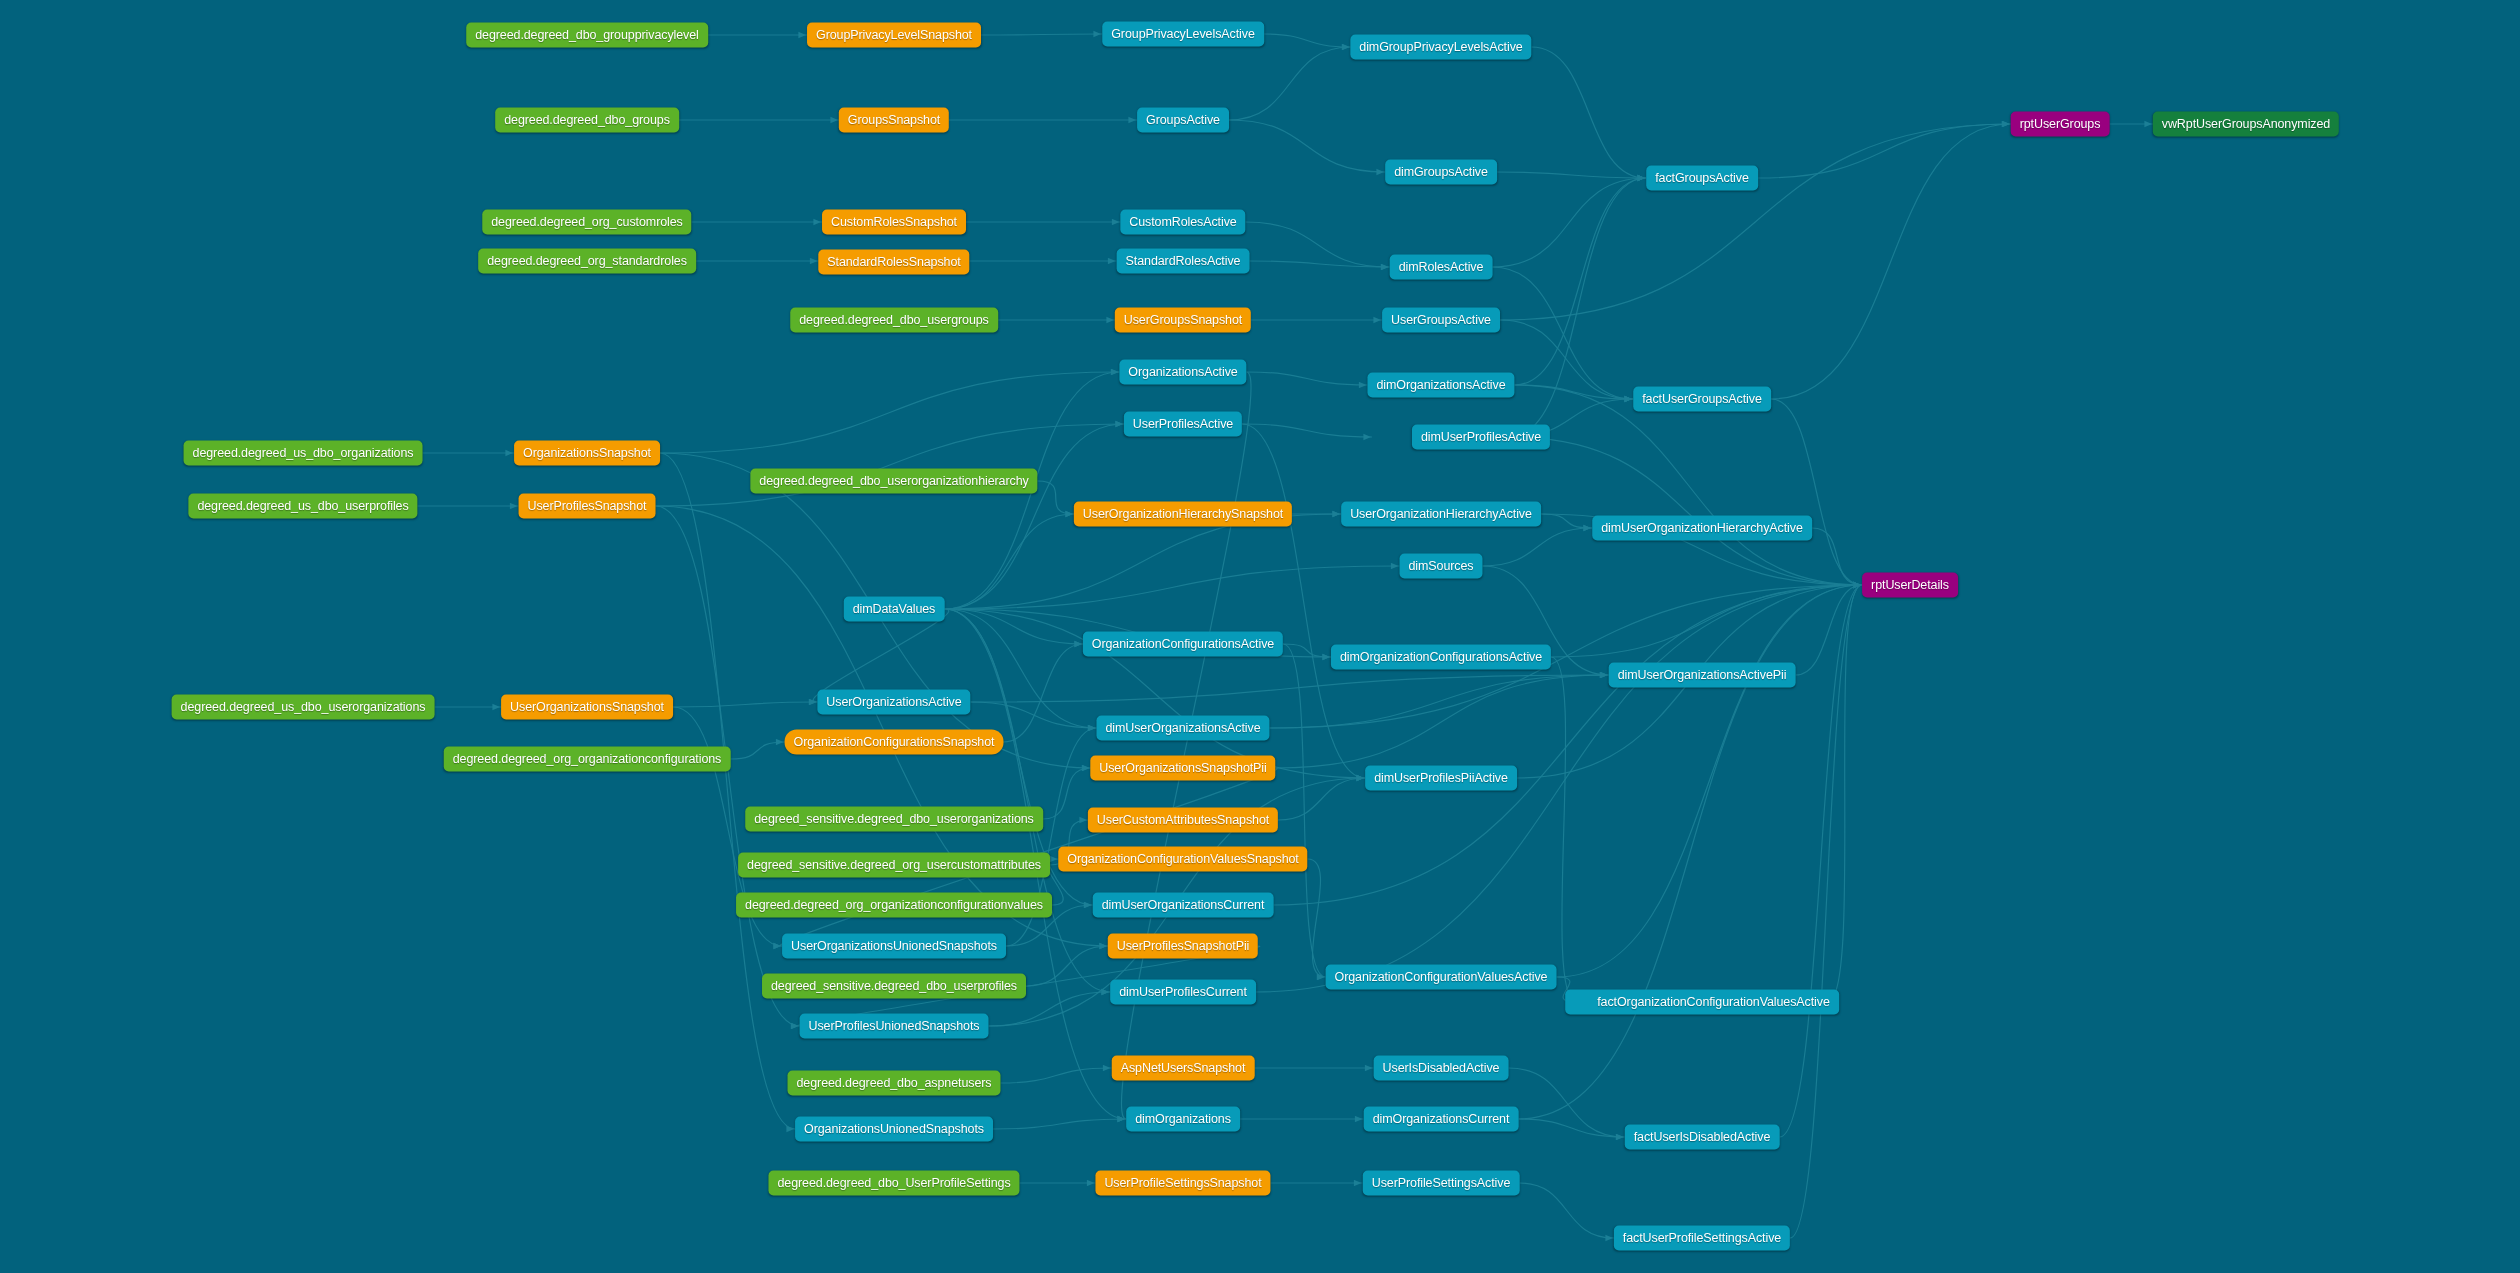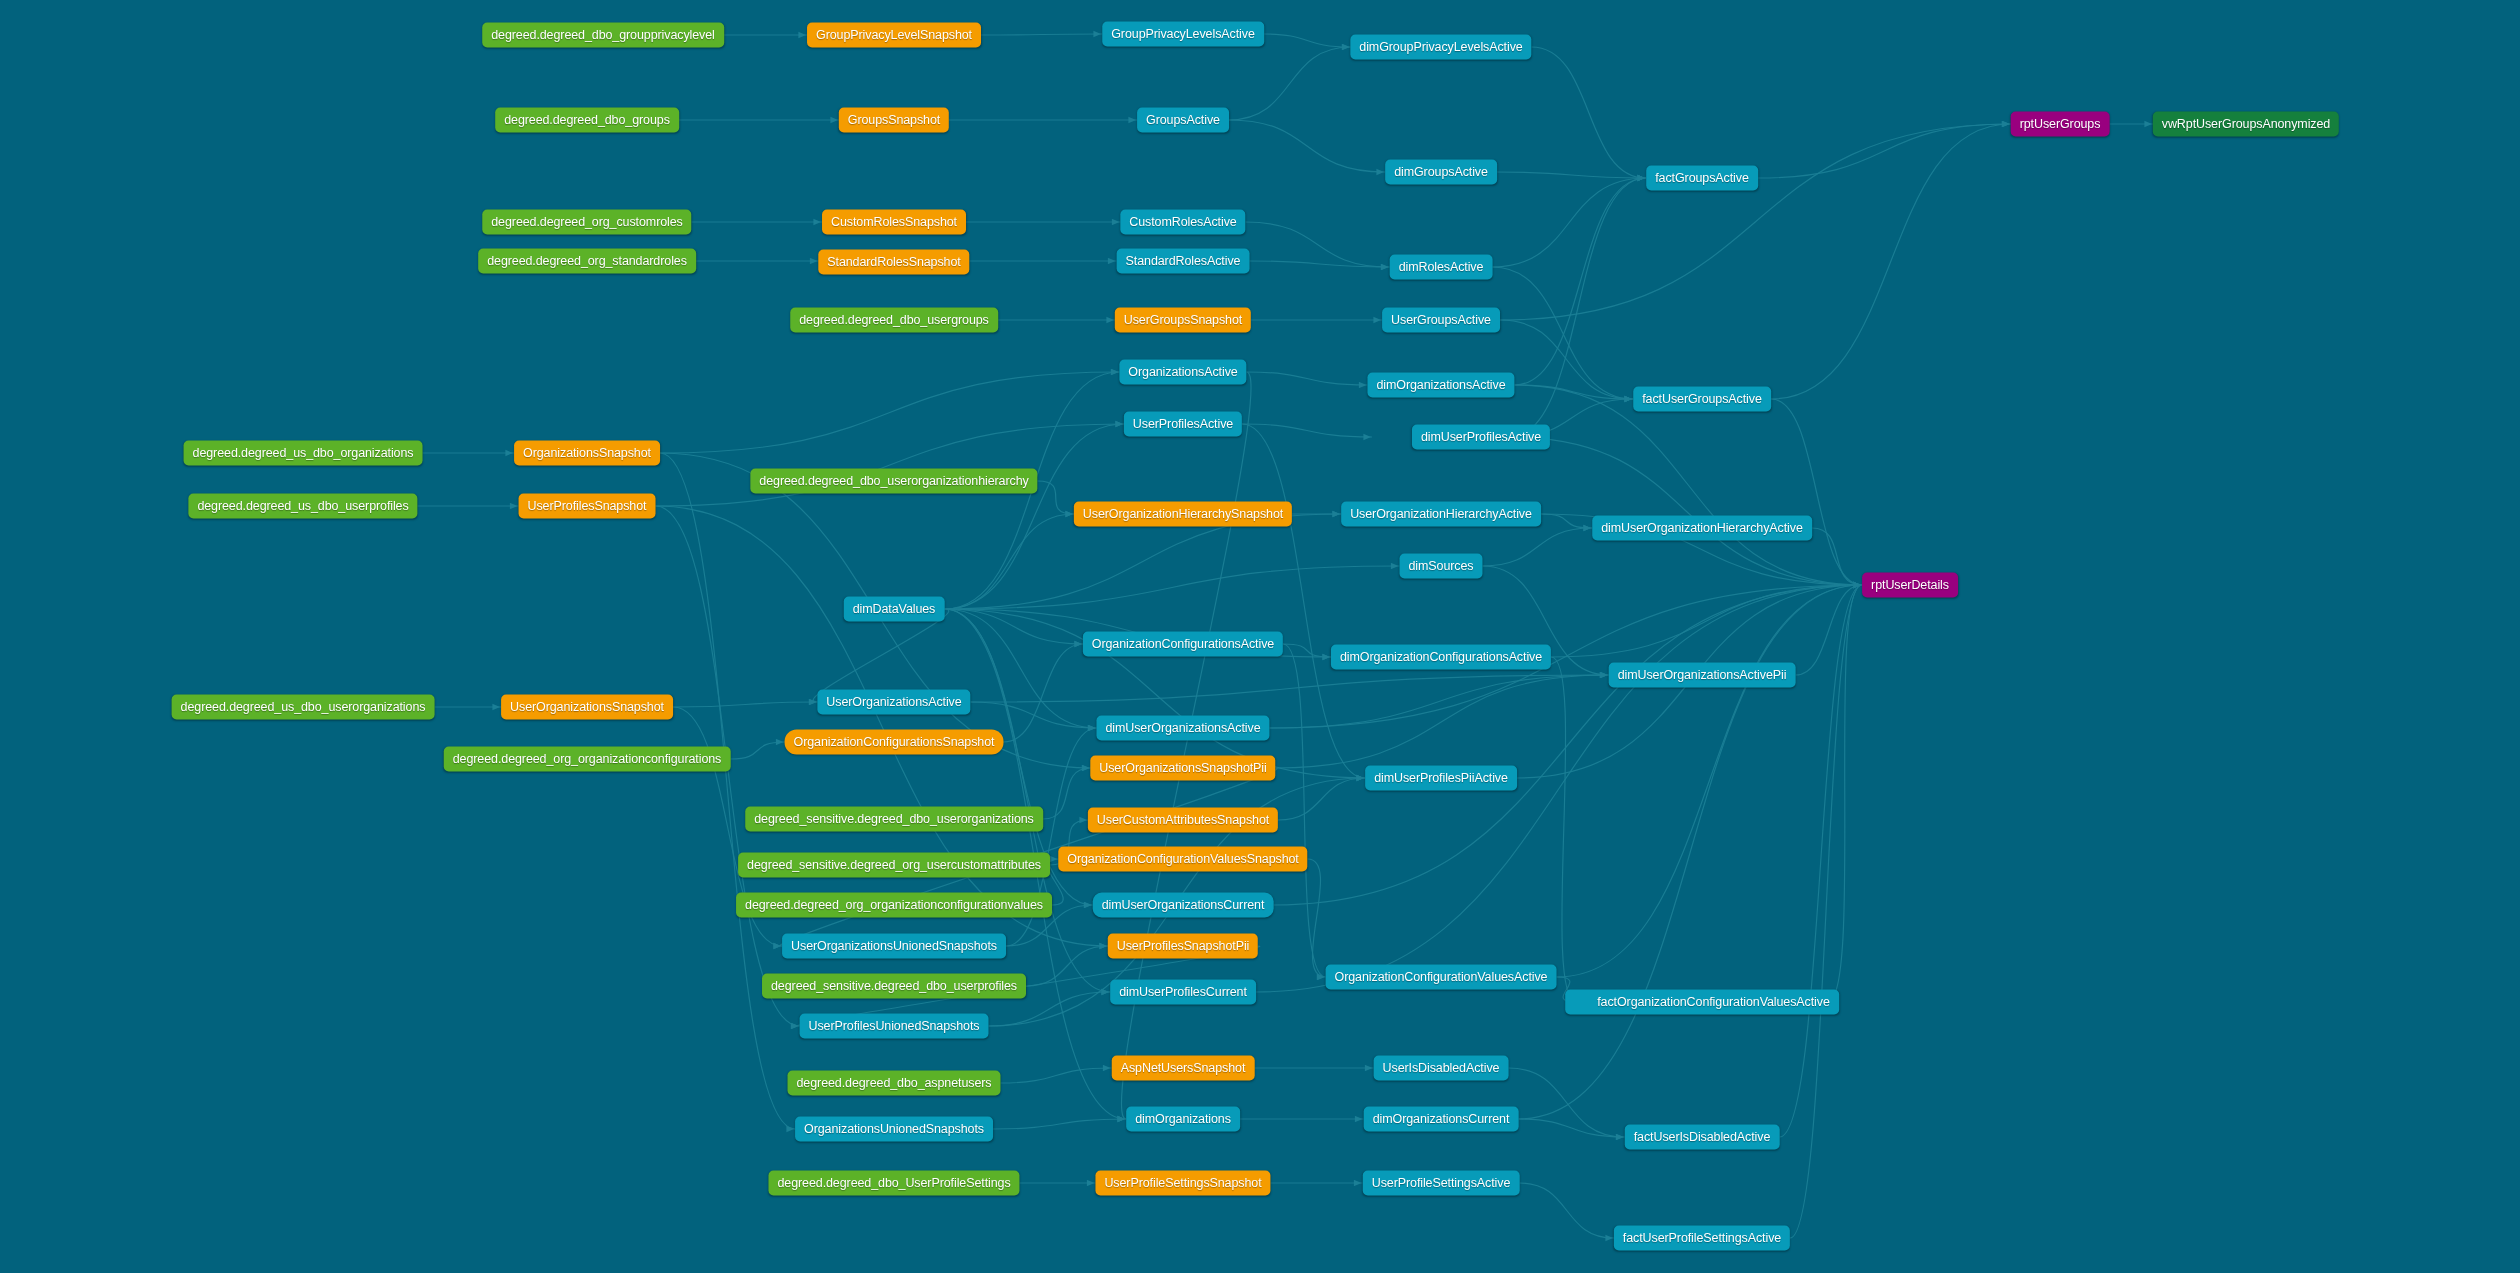--- a/index.html
+++ b/index.html
@@ -278,21 +278,21 @@
       <path d="M1246.5,372 C1282.5,372 1090,1119 1126,1119" class="edge"></path>
       <path d="M1125,1119 L1117.35,1115.76 L1117.35,1122.24 Z" class="arrow-head"></path>
       <path d="M1242,424 C1309.65,424 1297.35,778 1365,778" class="edge"></path>
       <path d="M1364,778 L1356.35,774.76 L1356.35,781.24 Z" class="arrow-head"></path>
       <path d="M655.5,506 C904.375,506 859.125,946 1108,946" class="edge"></path>
       <path d="M1107,946 L1099.35,942.76 L1099.35,949.24 Z" class="arrow-head"></path>
       <path d="M660,453 C896.775,453 853.725,768 1090.5,768" class="edge"></path>
       <path d="M1089.5,768 L1081.85,764.76 L1081.85,771.24 Z" class="arrow-head"></path>
     </svg>
   <div id="node-layer">
-      <div class="node source" style="left: 587px; top: 35px; margin-left: 16px;">
+      <div class="node source" style="left: 587px; top: 35px;">
         <span class="label">degreed.degreed_dbo_groupprivacylevel</span>
       </div>
       <div class="node snapshot" style="left: 894px; top: 35px;">
         <span class="label">GroupPrivacyLevelSnapshot</span>
       </div>
       <div class="node active" style="left: 1183px; top: 34px;">
         <span class="label">GroupPrivacyLevelsActive</span>
       </div>
       <div class="node active" style="left: 1441px; top: 47px;">
         <span class="label">dimGroupPrivacyLevelsActive</span>
@@ -437,21 +437,21 @@
       </div>
       <div class="node source" style="left: 894px; top: 865px;">
         <span class="label">degreed_sensitive.degreed_org_usercustomattributes</span>
       </div>
       <div class="node snapshot" style="left: 1183px; top: 859px;">
         <span class="label">OrganizationConfigurationValuesSnapshot</span>
       </div>
       <div class="node source" style="left: 894px; top: 905px;">
         <span class="label">degreed.degreed_org_organizationconfigurationvalues</span>
       </div>
-      <div class="node active" style="left: 1183px; top: 905px; border-radius: 9px;">
+      <div class="node active" style="left: 1183px; top: 905px;">
         <span class="label">dimUserOrganizationsCurrent</span>
       </div>
       <div class="node active" style="left: 894px; top: 946px;">
         <span class="label">UserOrganizationsUnionedSnapshots</span>
       </div>
       <div class="node snapshot" style="left: 1183px; top: 946px;">
         <span class="label">UserProfilesSnapshotPii</span>
       </div>
       <div class="node active" style="left: 1441px; top: 977px;">
         <span class="label">OrganizationConfigurationValuesActive</span>

